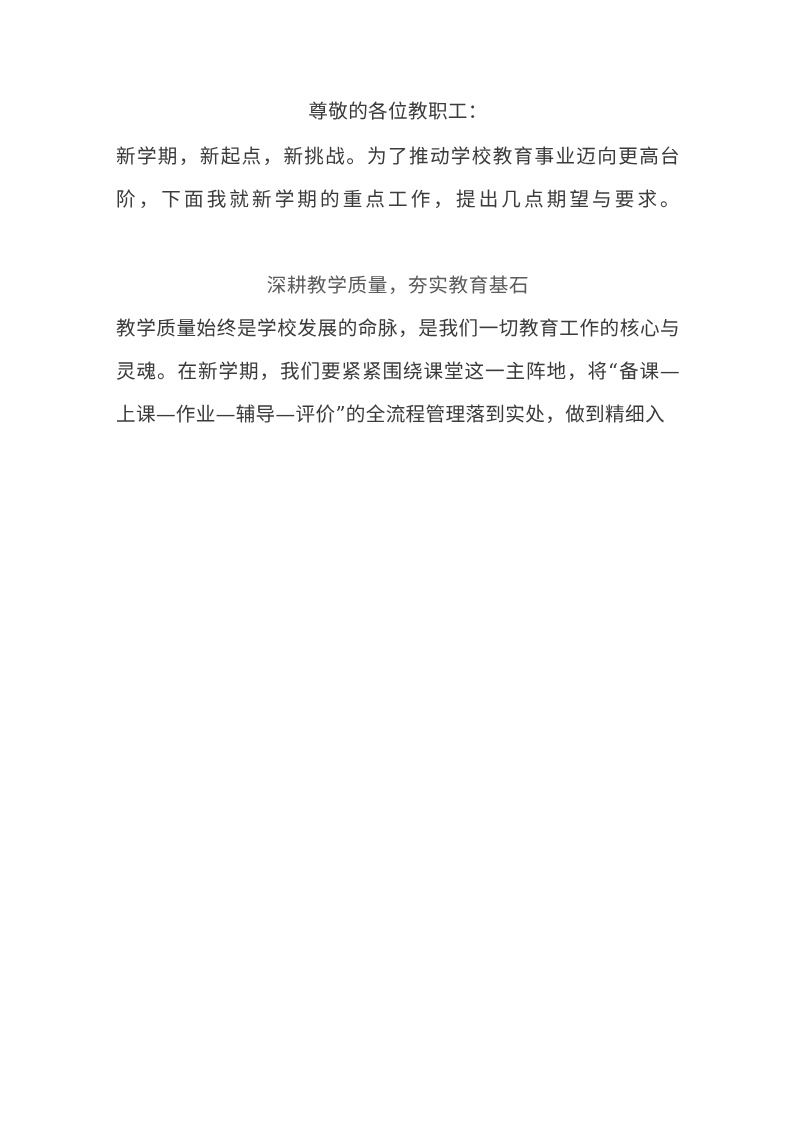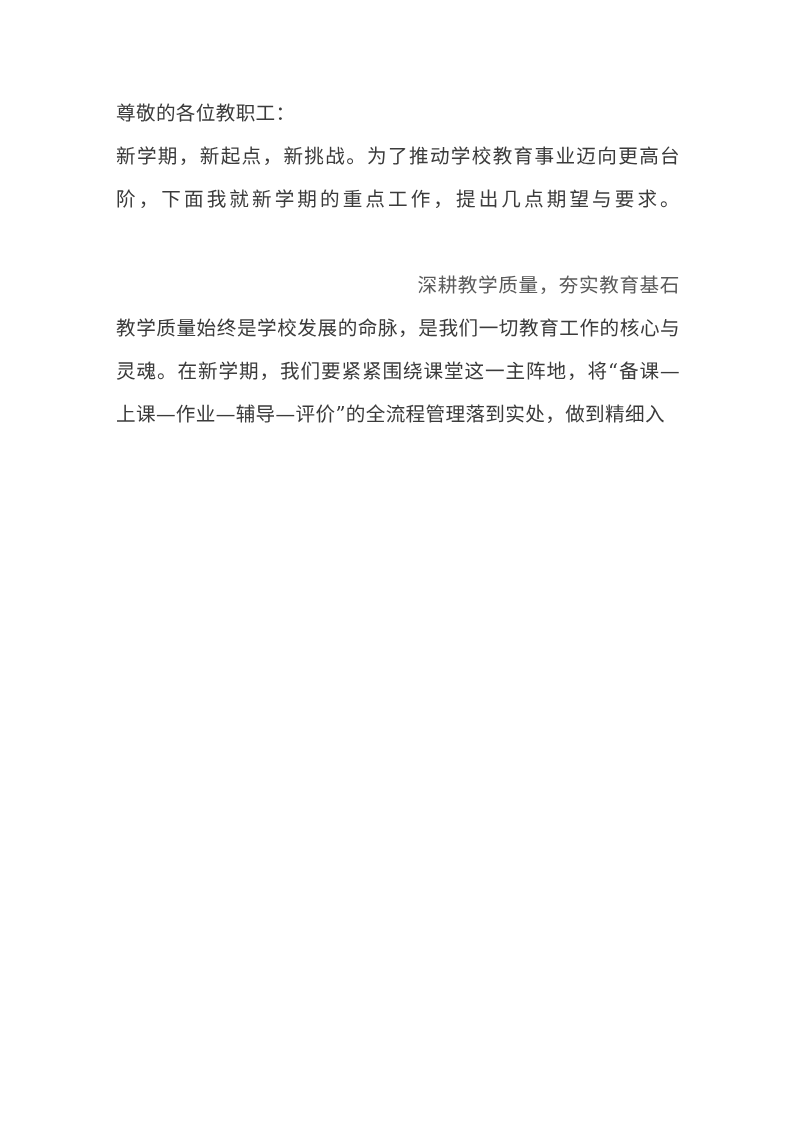--- a/index.html
+++ b/index.html
@@ -46,28 +46,29 @@
   }
 
   
   .para:after {
     content: "";
     display: inline-block;
     width: 100%;
   }
 
   .para.no-justify {
-    text-align: left;
+    text-align: center;
+    font-family: Liberation Mono, monospace;
   }
   .para.no-justify:after { content: none; }
 
   
   .para.heading {
     color: #5b5b5b;
-    text-align: right;
+    text-align: center;
     letter-spacing: 0.6px;
   }
   .para.heading:after { content: none; }
 
   
   .para.continued:after { content: none; }
 </style>
 </head>
 <body>
 

